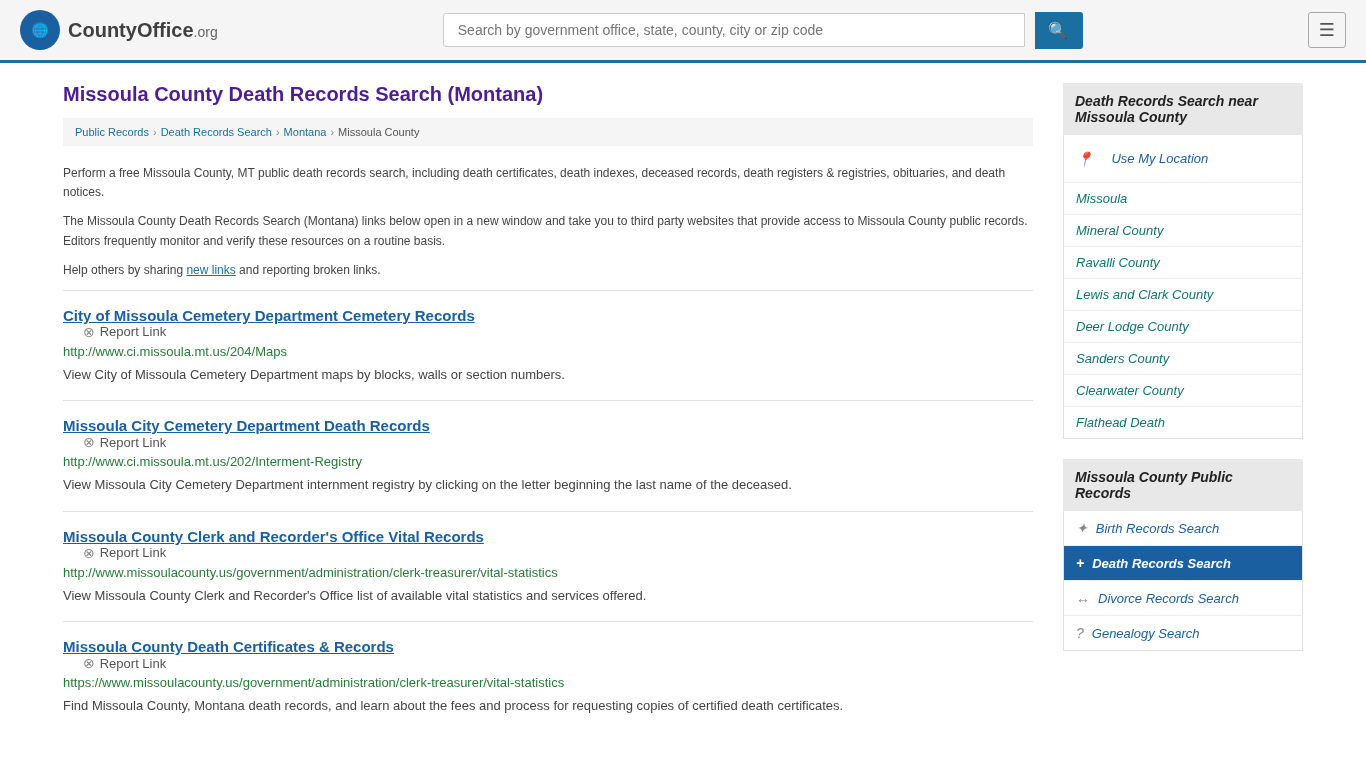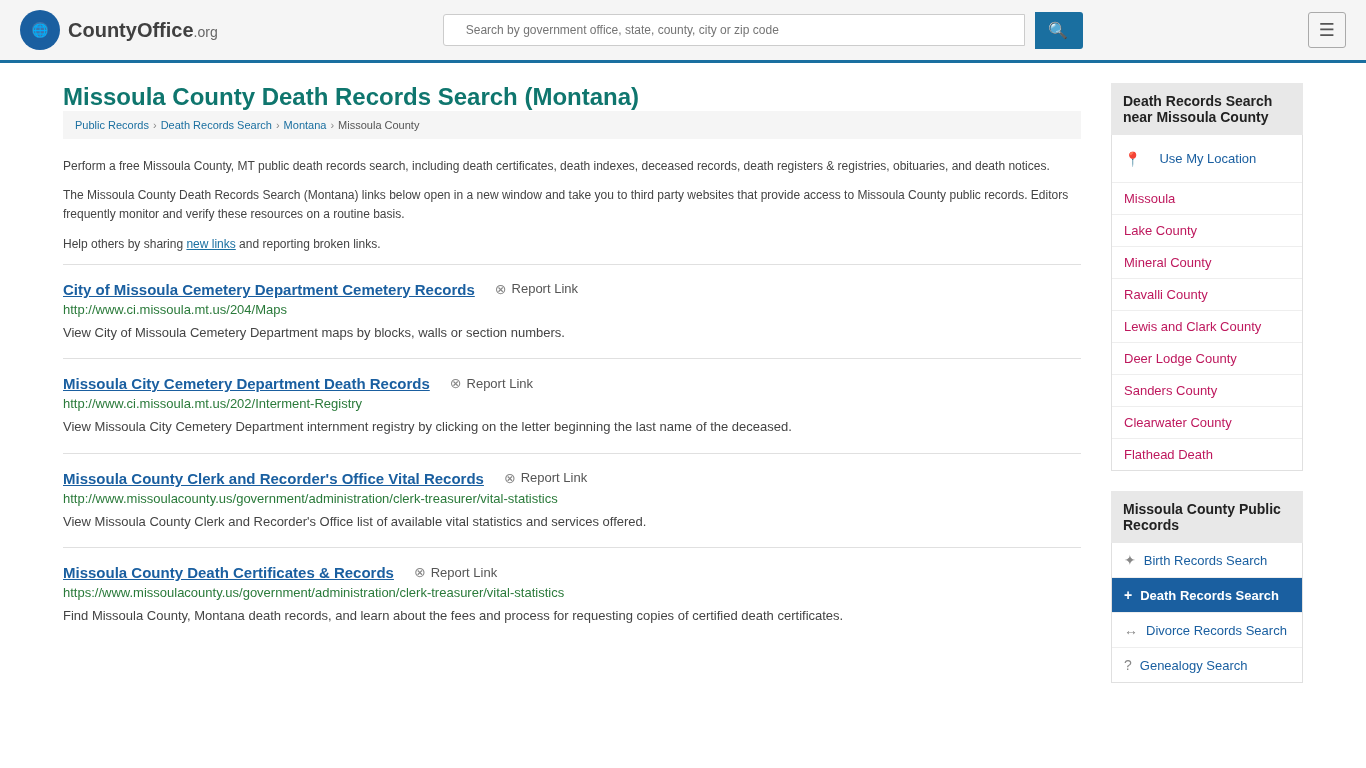--- a/index.html
+++ b/index.html
@@ -70,30 +70,31 @@
       max-width: 1280px;
       margin: 0 auto;
       padding: 20px 20px;
       display: flex;
       gap: 30px;
     }
     .content-area {
       flex: 1;
     }
     .sidebar {
-      width: 192px;
+      width: 240px;
       flex-shrink: 0;
+      font-style: italic;
     }
 
     
     .page-title {
-      font-size: 24px;
+      font-size: 20px;
       font-weight: bold;
-      color: #0f766e;
-      margin-bottom: 0;
+      color: #4c1d95;
+      margin-bottom: 12px;
     }
 
     
     .breadcrumb {
       background: #f5f5f5;
       padding: 8px 12px;
       font-size: 11px;
       color: #555;
       margin-bottom: 18px;
       display: flex;
@@ -121,22 +122,23 @@
     }
 
     
     .result-item {
       border-top: 1px solid #e0e0e0;
       padding: 16px 0;
     }
     .result-header {
       display: flex;
       align-items: flex-start;
-      justify-content: flex-start;
+      justify-content: flex-end;
       margin-bottom: 4px;
+      flex-direction: column;
     }
     .result-title {
       font-size: 15px;
       font-weight: bold;
       color: #1a5fa0;
       text-decoration: underline;
       cursor: pointer;
     }
     .report-link-btn {
       display: flex;
@@ -182,21 +184,21 @@
       border: 1px solid #e0e0e0;
       border-top: none;
     }
     .sidebar-list li {
       border-bottom: 1px solid #eee;
     }
     .sidebar-list li:last-child { border-bottom: none; }
     .sidebar-list a {
       display: block;
       padding: 8px 12px;
-      color: #be185d;
+      color: #0f766e;
       text-decoration: none;
       font-size: 13px;
     }
     .sidebar-list .use-location {
       display: flex;
       align-items: center;
       gap: 6px;
       padding: 8px 12px;
       font-size: 13px;
       color: #1a5fa0;
@@ -237,21 +239,21 @@
         <circle cx="13" cy="13" r="12" fill="#1a5fa0"></circle>
         <circle cx="13" cy="13" r="8" fill="#fff" opacity="0.15"></circle>
         <text x="13" y="18" text-anchor="middle" fill="white" font-size="13" font-family="Arial" font-weight="bold">🌐</text>
       </svg>
     </div>
     <div>
       <span style="font-size:20px;font-weight:bold;color:#404040;">CountyOffice</span><span style="color:#666;font-size:14px;text-align:right;">.org</span>
     </div>
   </div>
   <div class="search-bar-area">
-    <input type="text" style="flex: 1 1 0%; padding: 8px 22px; border: 1px solid rgb(204, 204, 204); border-radius: 3px 0px 0px 3px; font-size: 12px; outline: none;" placeholder="Search by government office, state, county, city or zip code">
+    <input type="text" style="flex: 1 1 0%; padding: 8px 14px; border: 1px solid rgb(204, 204, 204); border-radius: 3px 0px 0px 3px; font-size: 14px; outline: none;" placeholder="Search by government office, state, county, city or zip code">
     <button class="search-btn">🔍</button>
   </div>
   <button class="hamburger-btn">☰</button>
 </div>
 
 <div class="main-container">
 
   <div class="content-area">
     <h1 class="page-title">Missoula County Death Records Search (Montana)</h1>
 
@@ -327,23 +329,20 @@
           <li>
             <div class="use-location">
               <span class="location-dot">📍</span>
               <a href="#" style="color:#1a5fa0;text-decoration:none;">Use My Location</a>
             </div>
           </li>
           <li>
             <a href="#">Missoula</a>
           </li>
           <li>
-            <a href="#">Lake County</a>
-          </li>
-          <li>
             <a href="#">Mineral County</a>
           </li>
           <li>
             <a href="#">Ravalli County</a>
           </li>
           <li>
             <a href="#">Lewis and Clark County</a>
           </li>
           <li>
             <a href="#">Deer Lodge County</a>

